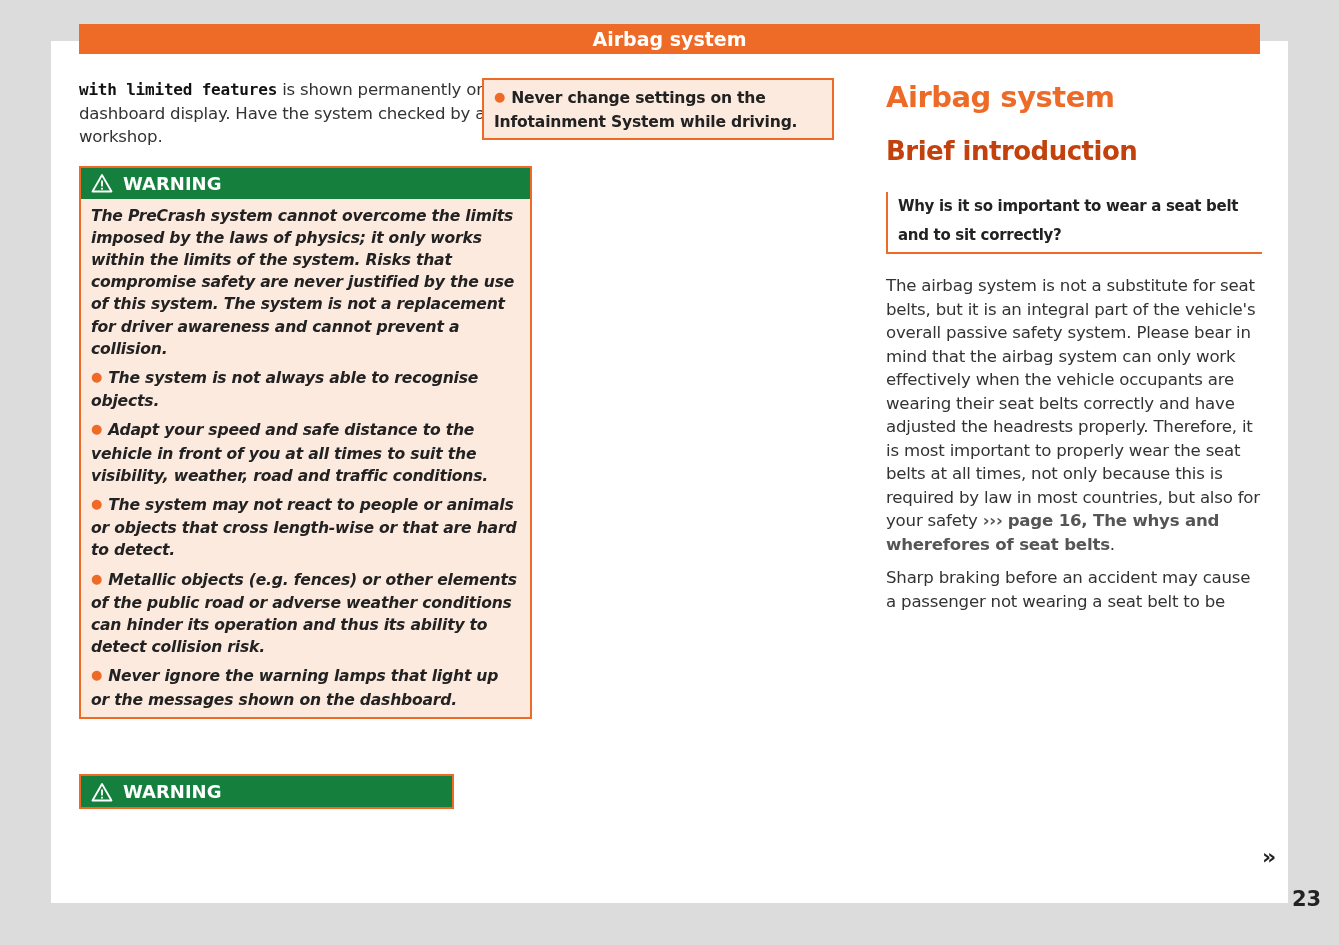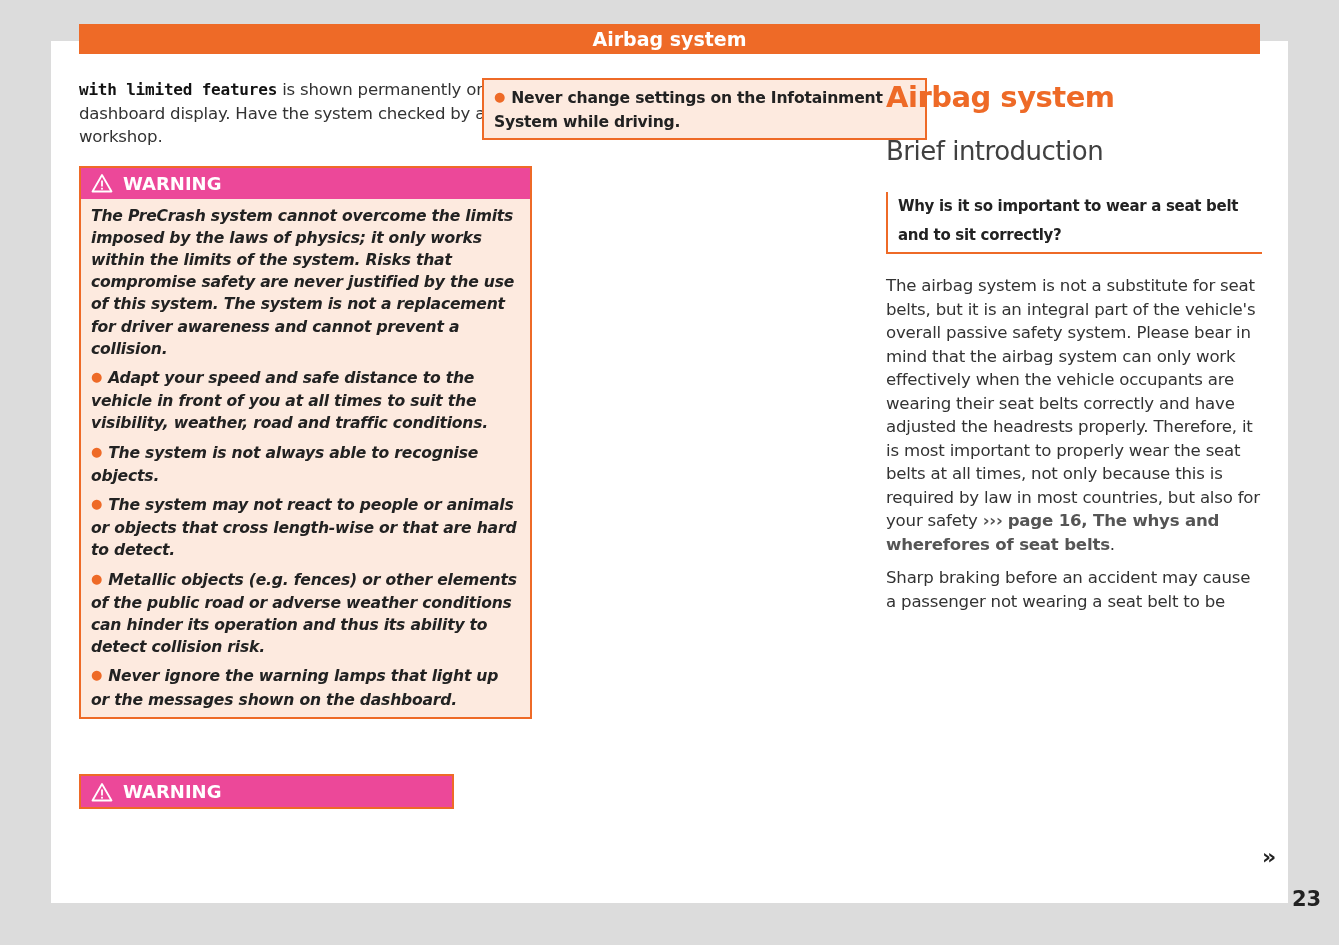--- a/index.html
+++ b/index.html
@@ -10,42 +10,42 @@
   .page {
     position:absolute; left:51px; top:41px; width:1237px; height:862px; background:#fff;
   }
   .header-bar {
     position:absolute; left:79px; top:24px; width:1181px; height:30px; background:#ee6a27;
     color:#fff; font-weight:bold; font-size:19px; text-align:center; line-height:31px;
     font-family:"DejaVu Sans", sans-serif;
   }
   .col { position:absolute; }
   .col-left { left:79px; top:78px; width:453px; }
-  .col-mid { left:482px; top:78px; width:445px; }
+  .col-mid { left:482px; top:78px; width:352px; }
   .col-right { left:886px; top:78px; width:376px; }
 
   .body-text { font-size:16.6px; line-height:23.5px; color:#333; letter-spacing:-0.2px; }
   .mono { font-family:"DejaVu Sans Mono", monospace; font-weight:bold; font-size:16px; color:#111; }
 
   .warn-box { border:2px solid #ee6a27; background:#fdeadf; box-sizing:border-box; }
   .warn-head {
-    background:#ec4899; color:#fff; font-weight:bold; font-size:18px; height:31px; line-height:31px;
+    background:#15803d; color:#fff; font-weight:bold; font-size:18px; height:31px; line-height:31px;
     padding-left:10px; display:flex; align-items:center; gap:10px;
   }
   .warn-head svg { width:22px; height:20px; }
   .warn-body { padding:6px 10px 6px 10px; font-size:15.6px; line-height:22.2px; font-weight:bold; color:#222; letter-spacing:-0.2px;font-style:italic; }
   .warn-body p { margin:0 0 7px 0; }
   .warn-body p:last-child { margin-bottom:0; }
   .bullet { color:#ee6a27; font-size:13px; margin-right:6px; position:relative; top:-2px; }
 
   .note-box { border:2px solid #ee6a27; background:#fdeadf; box-sizing:border-box; padding:7px 10px 5px 10px;
     font-size:15.6px; line-height:22.5px; font-weight:bold; color:#222; letter-spacing:-0.2px; }
 
   .h1 { color:#ee6a27; font-weight:bold; font-size:29px; line-height:38px; margin:0; letter-spacing:-0.5px; }
-  .h2 { color:#404040; font-weight:normal; font-size:26px; line-height:34px; margin:18px 0 0 0; letter-spacing:-0.5px; }
+  .h2 { color:#c2410c; font-weight:bold; font-size:26px; line-height:34px; margin:18px 0 0 0; letter-spacing:-0.5px; }
   .h3 { border-left:2px solid #ee6a27; border-bottom:2px solid #ee6a27; padding:0 0 2px 10px;
     font-weight:bold; font-size:15px; line-height:29px; color:#222; margin-top:24px; letter-spacing:-0.3px; }
   .para { font-size:16.6px; line-height:23.5px; color:#333; margin:0 0 10px 0; letter-spacing:-0.2px; }
   .xref { font-weight:bold; color:#555; }
 
   .continue-mark { position:absolute; left:1262px; top:844px; font-size:22px; font-weight:bold; color:#222; }
   .page-num { position:absolute; left:1292px; top:887px; font-size:21px; font-weight:bold; color:#222; }
 </style>
 </head>
 <body>
@@ -62,22 +62,22 @@
     <div class="warn-head">
       <svg viewBox="0 0 22 20">
           <path d="M11 2 L20.5 18.5 L1.5 18.5 Z" fill="none" stroke="#fff" stroke-width="1.8" stroke-linejoin="round"></path>
           <rect x="10.1" y="7.5" width="1.8" height="6" fill="#fff"></rect>
           <rect x="10.1" y="14.8" width="1.8" height="1.8" fill="#fff"></rect>
         </svg>
       <span>WARNING</span>
     </div>
     <div class="warn-body">
       <p>The PreCrash system cannot overcome the limits imposed by the laws of physics; it only works within the limits of the system. Risks that compromise safety are never justified by the use of this system. The system is not a replacement for driver awareness and cannot prevent a collision.</p>
+      <p><span class="bullet">●</span><span>The system is not always able to recognise objects.</span></p>
       <p><span class="bullet">●</span><span>Adapt your speed and safe distance to the vehicle in front of you at all times to suit the visibility, weather, road and traffic conditions.</span></p>
-      <p><span class="bullet">●</span><span>The system is not always able to recognise objects.</span></p>
       <p><span class="bullet">●</span><span>The system may not react to people or animals or objects that cross length-wise or that are hard to detect.</span></p>
       <p><span class="bullet">●</span><span>Metallic objects (e.g. fences) or other elements of the public road or adverse weather conditions can hinder its operation and thus its ability to detect collision risk.</span></p>
       <p><span class="bullet">●</span><span>Never ignore the warning lamps that light up or the messages shown on the dashboard.</span></p>
     </div>
   </div>
 
   <div class="warn-box" style="position:absolute; top:696px; left:0; width:375px;">
     <div class="warn-head">
       <svg viewBox="0 0 22 20">
           <path d="M11 2 L20.5 18.5 L1.5 18.5 Z" fill="none" stroke="#fff" stroke-width="1.8" stroke-linejoin="round"></path>

